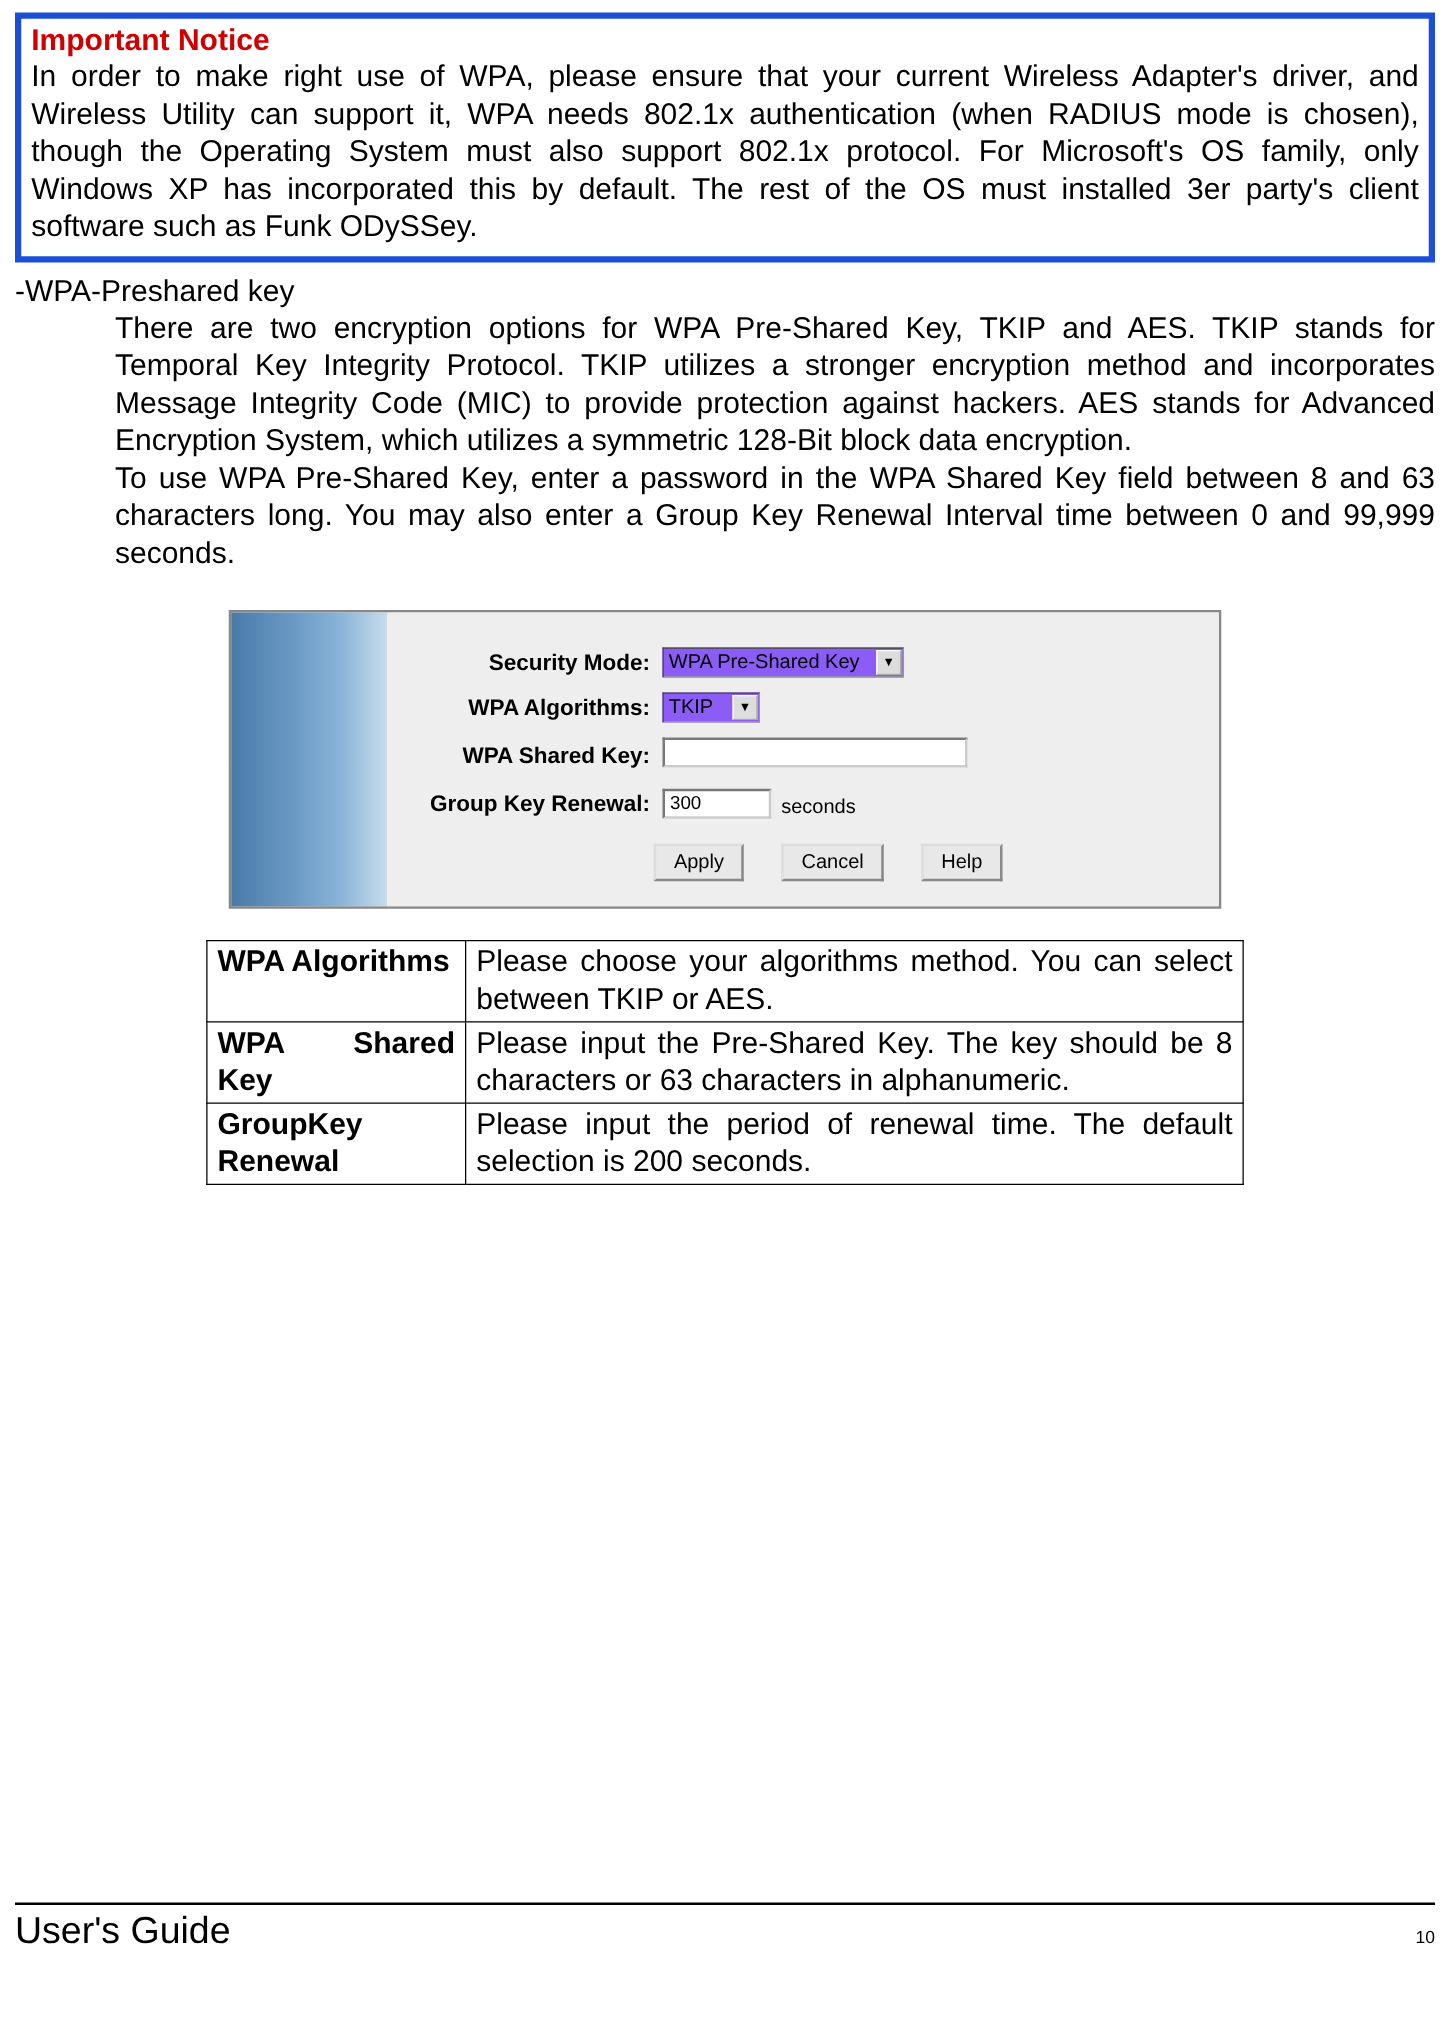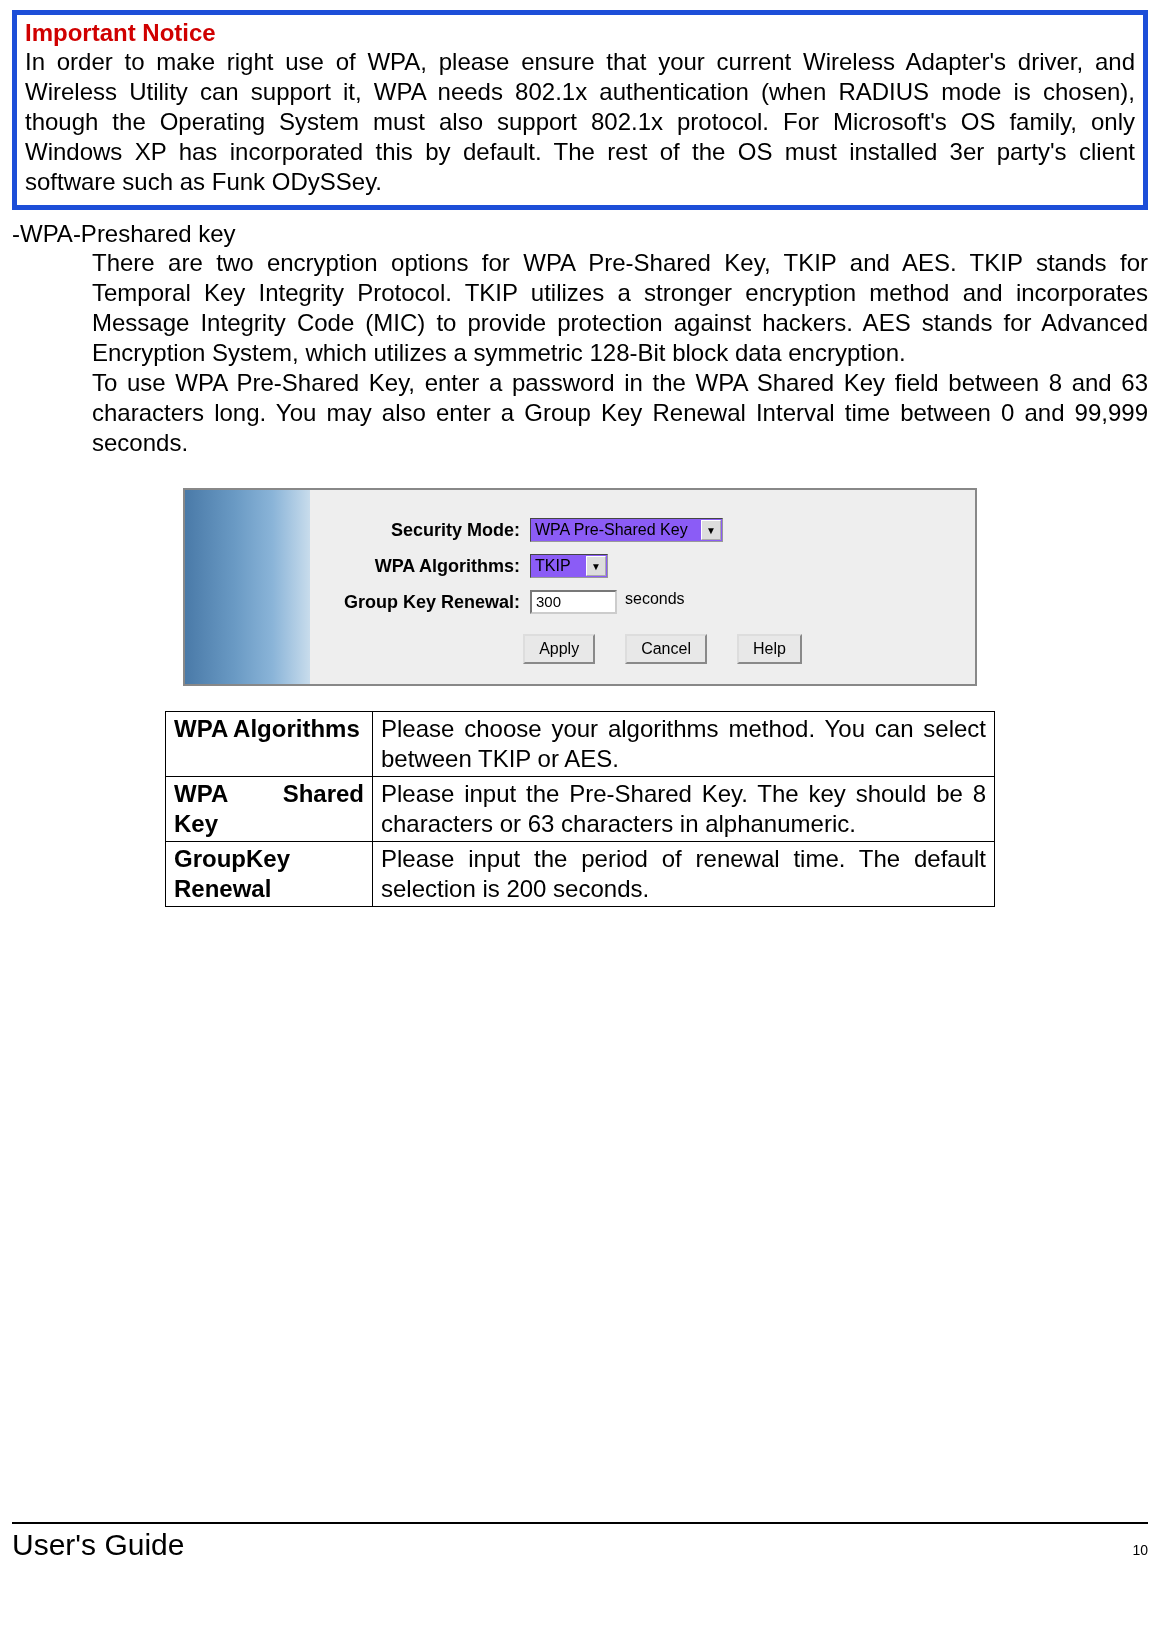--- a/index.html
+++ b/index.html
@@ -201,22 +201,28 @@
         <div class="form-row">
           <div class="form-label">WPA Algorithms:</div>
           <div class="form-control">
             <span class="sel" style="width:50px;">
               <span>TKIP</span>
               <span class="sel-arrow">▼</span>
             </span>
           </div>
         </div>
         <div class="form-row">
+          <div class="form-label">WPA Shared Key:</div>
+          <div class="form-control">
+            <span class="txt" style="width:240px;"></span>
+          </div>
+        </div>
+        <div class="form-row">
           <div class="form-label">Group Key Renewal:</div>
-          <div class="form-control" style="display:flex;align-items:flex-start;">
+          <div class="form-control" style="display:flex;align-items:flex-end;">
             <span class="txt" style="width:75px;padding:0 4px;font-size:15px;line-height:20px;">300</span>
             <span class="suffix">seconds</span>
           </div>
         </div>
         <div class="btn-row">
           <span class="btn">Apply</span>
           <span class="btn">Cancel</span>
           <span class="btn">Help</span>
         </div>
       </div>

